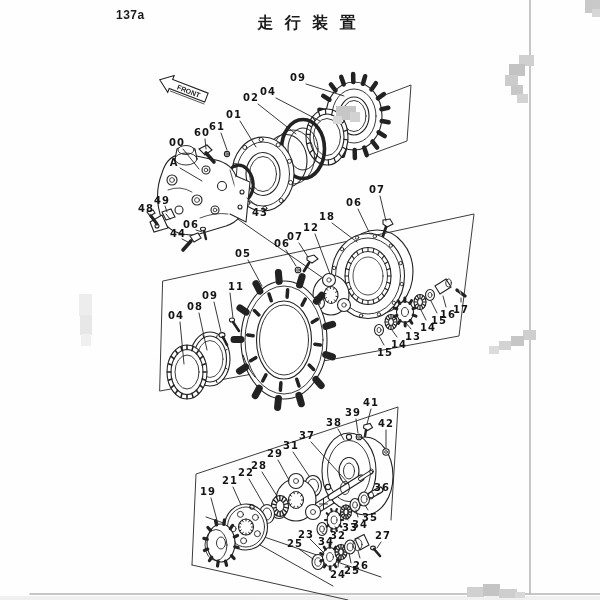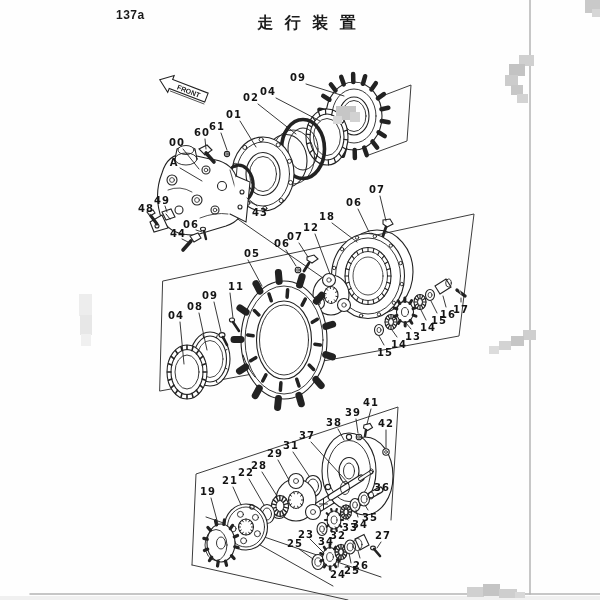--- a/index.html
+++ b/index.html
@@ -770,21 +770,21 @@
       <div class="plabel" style="left: 162px; top: 200px;">49</div>
       <div class="plabel" style="left: 178px; top: 233px;">44</div>
       <div class="plabel" style="left: 191px; top: 224px;">06</div>
       <div class="plabel" style="left: 260px; top: 212px;">43</div>
       <div class="plabel" style="left: 377px; top: 189px;">07</div>
       <div class="plabel" style="left: 354px; top: 202px;">06</div>
       <div class="plabel" style="left: 327px; top: 216px;">18</div>
       <div class="plabel" style="left: 311px; top: 227px;">12</div>
       <div class="plabel" style="left: 295px; top: 236px;">07</div>
       <div class="plabel" style="left: 282px; top: 243px;">06</div>
-      <div class="plabel" style="left: 243px; top: 253px; margin-left: 9px;">05</div>
+      <div class="plabel" style="left: 243px; top: 253px;">05</div>
       <div class="plabel" style="left: 236px; top: 286px;">11</div>
       <div class="plabel" style="left: 210px; top: 295px;">09</div>
       <div class="plabel" style="left: 195px; top: 306px;">08</div>
       <div class="plabel" style="left: 176px; top: 315px;">04</div>
       <div class="plabel" style="left: 385px; top: 352px;">15</div>
       <div class="plabel" style="left: 399px; top: 344px;">14</div>
       <div class="plabel" style="left: 413px; top: 336px;">13</div>
       <div class="plabel" style="left: 428px; top: 327px;">14</div>
       <div class="plabel" style="left: 439px; top: 320px;">15</div>
       <div class="plabel" style="left: 448px; top: 314px;">16</div>

